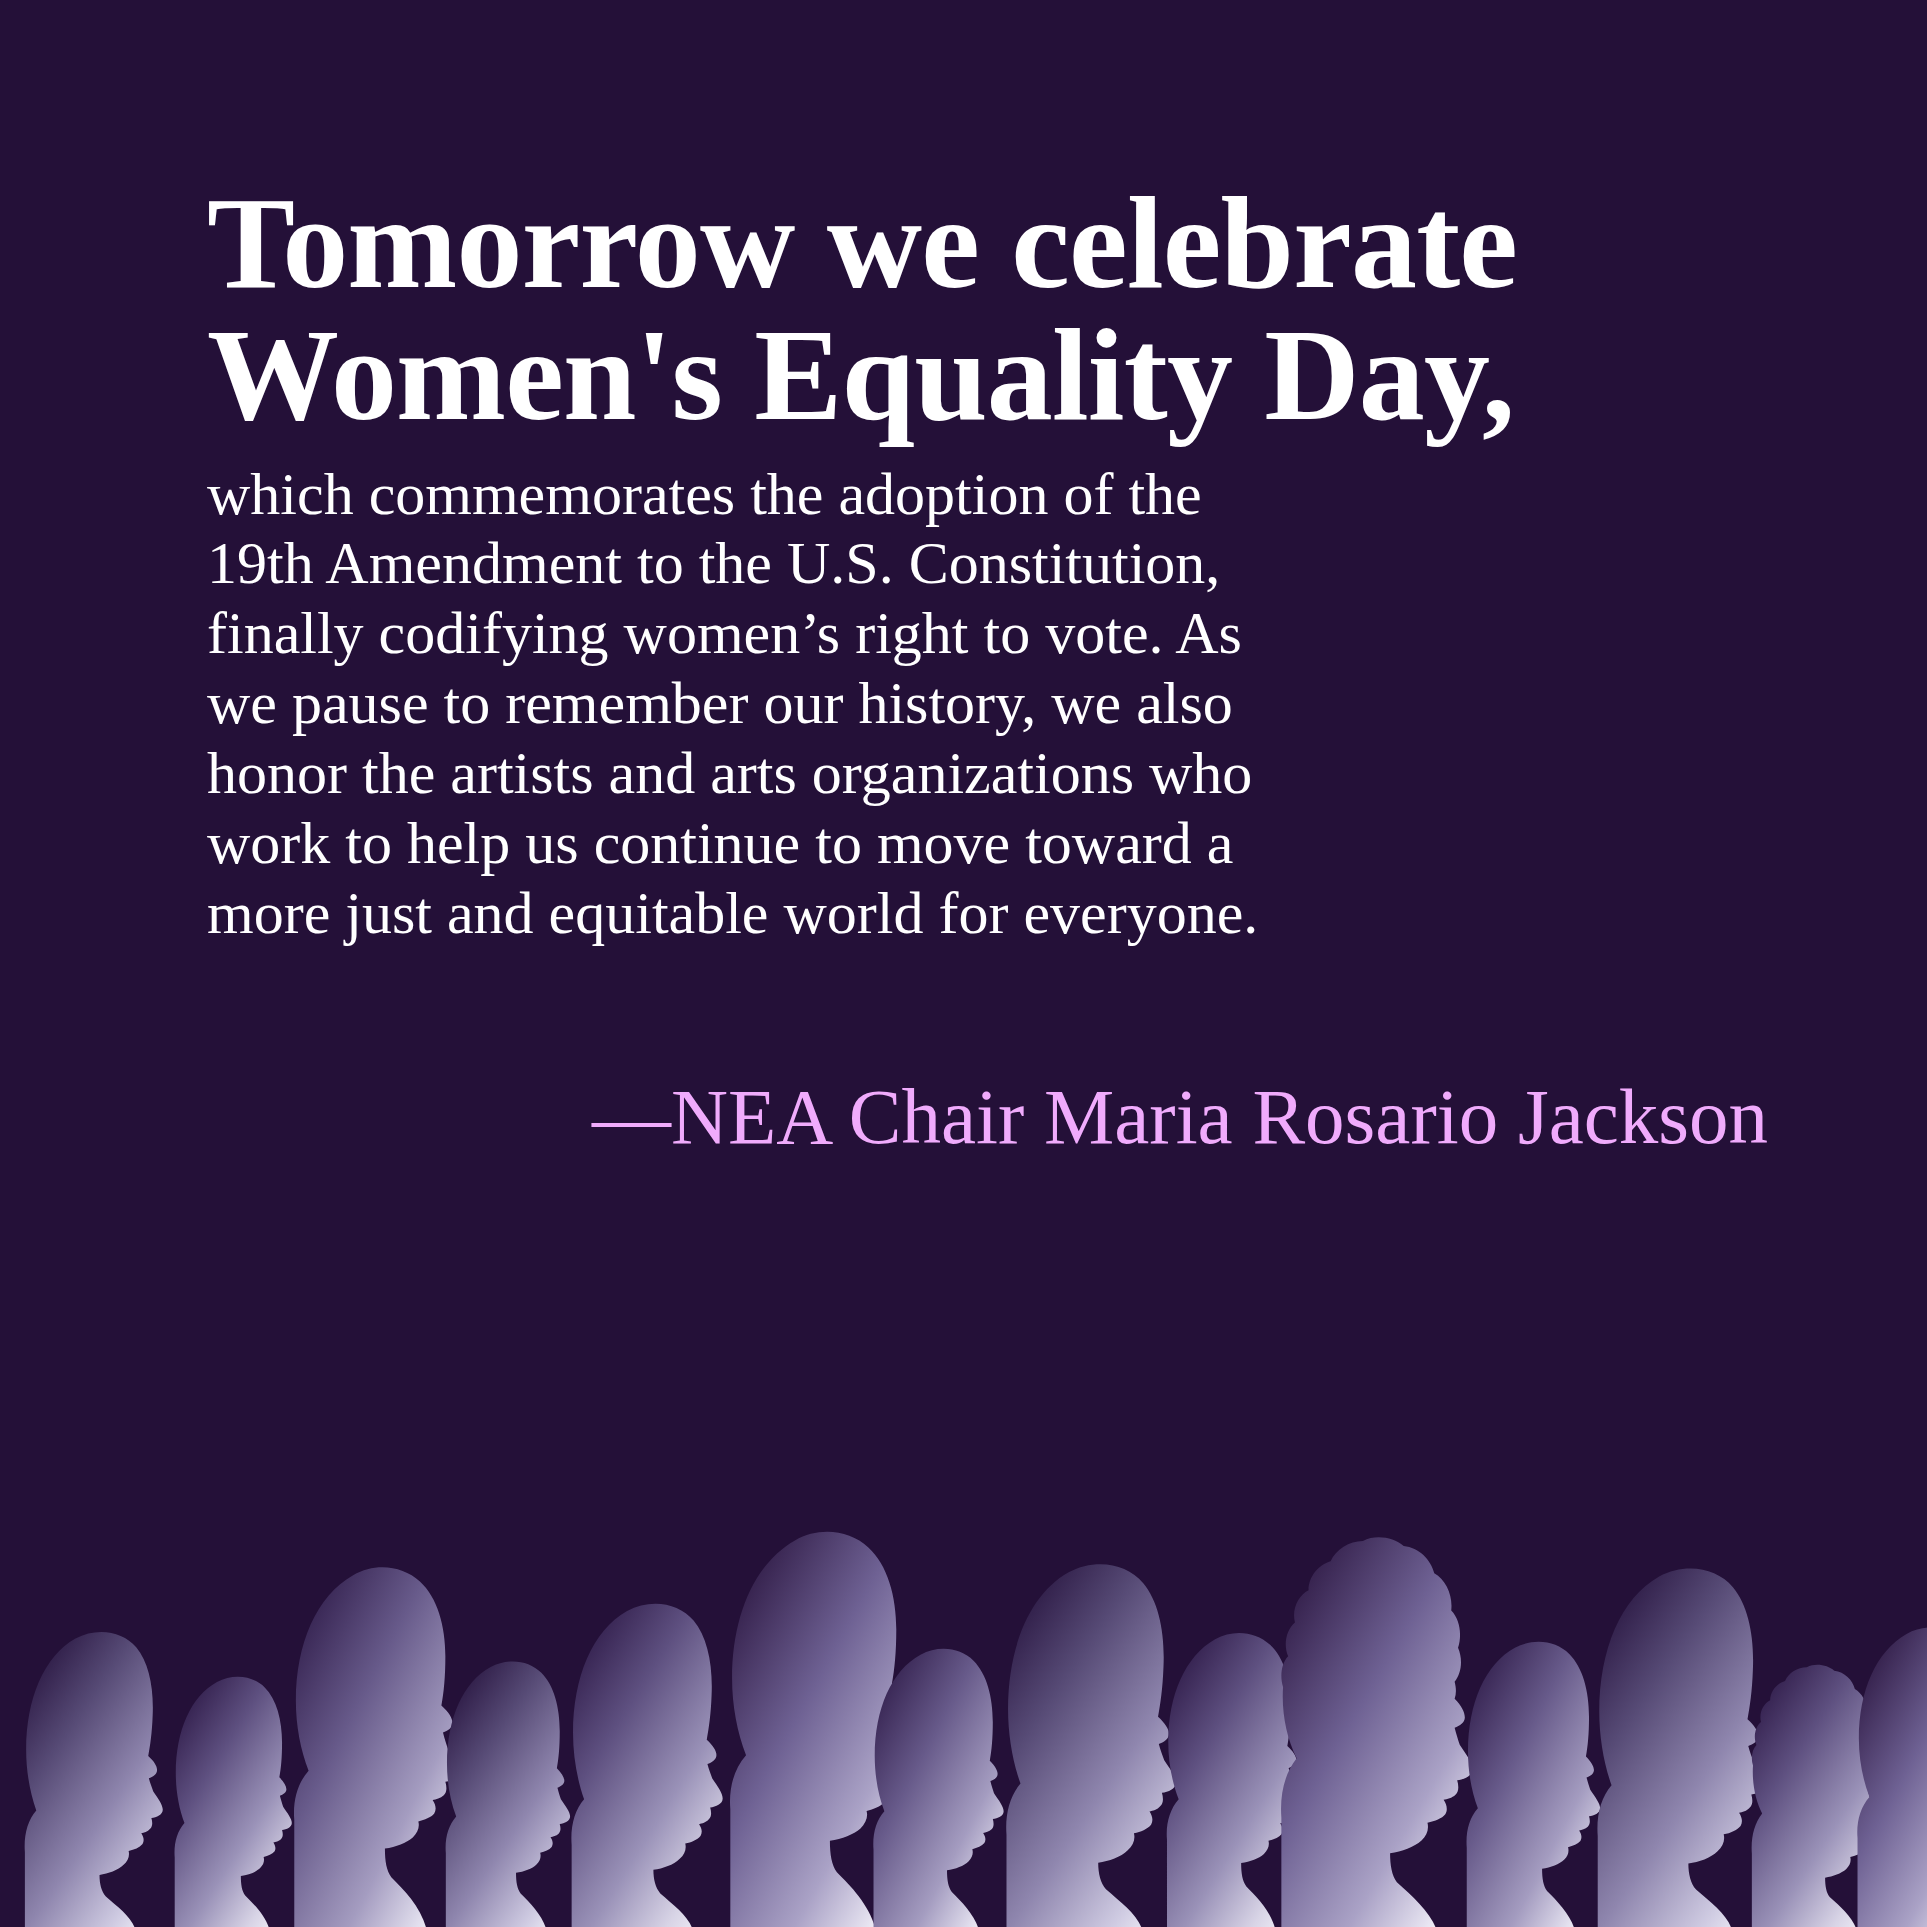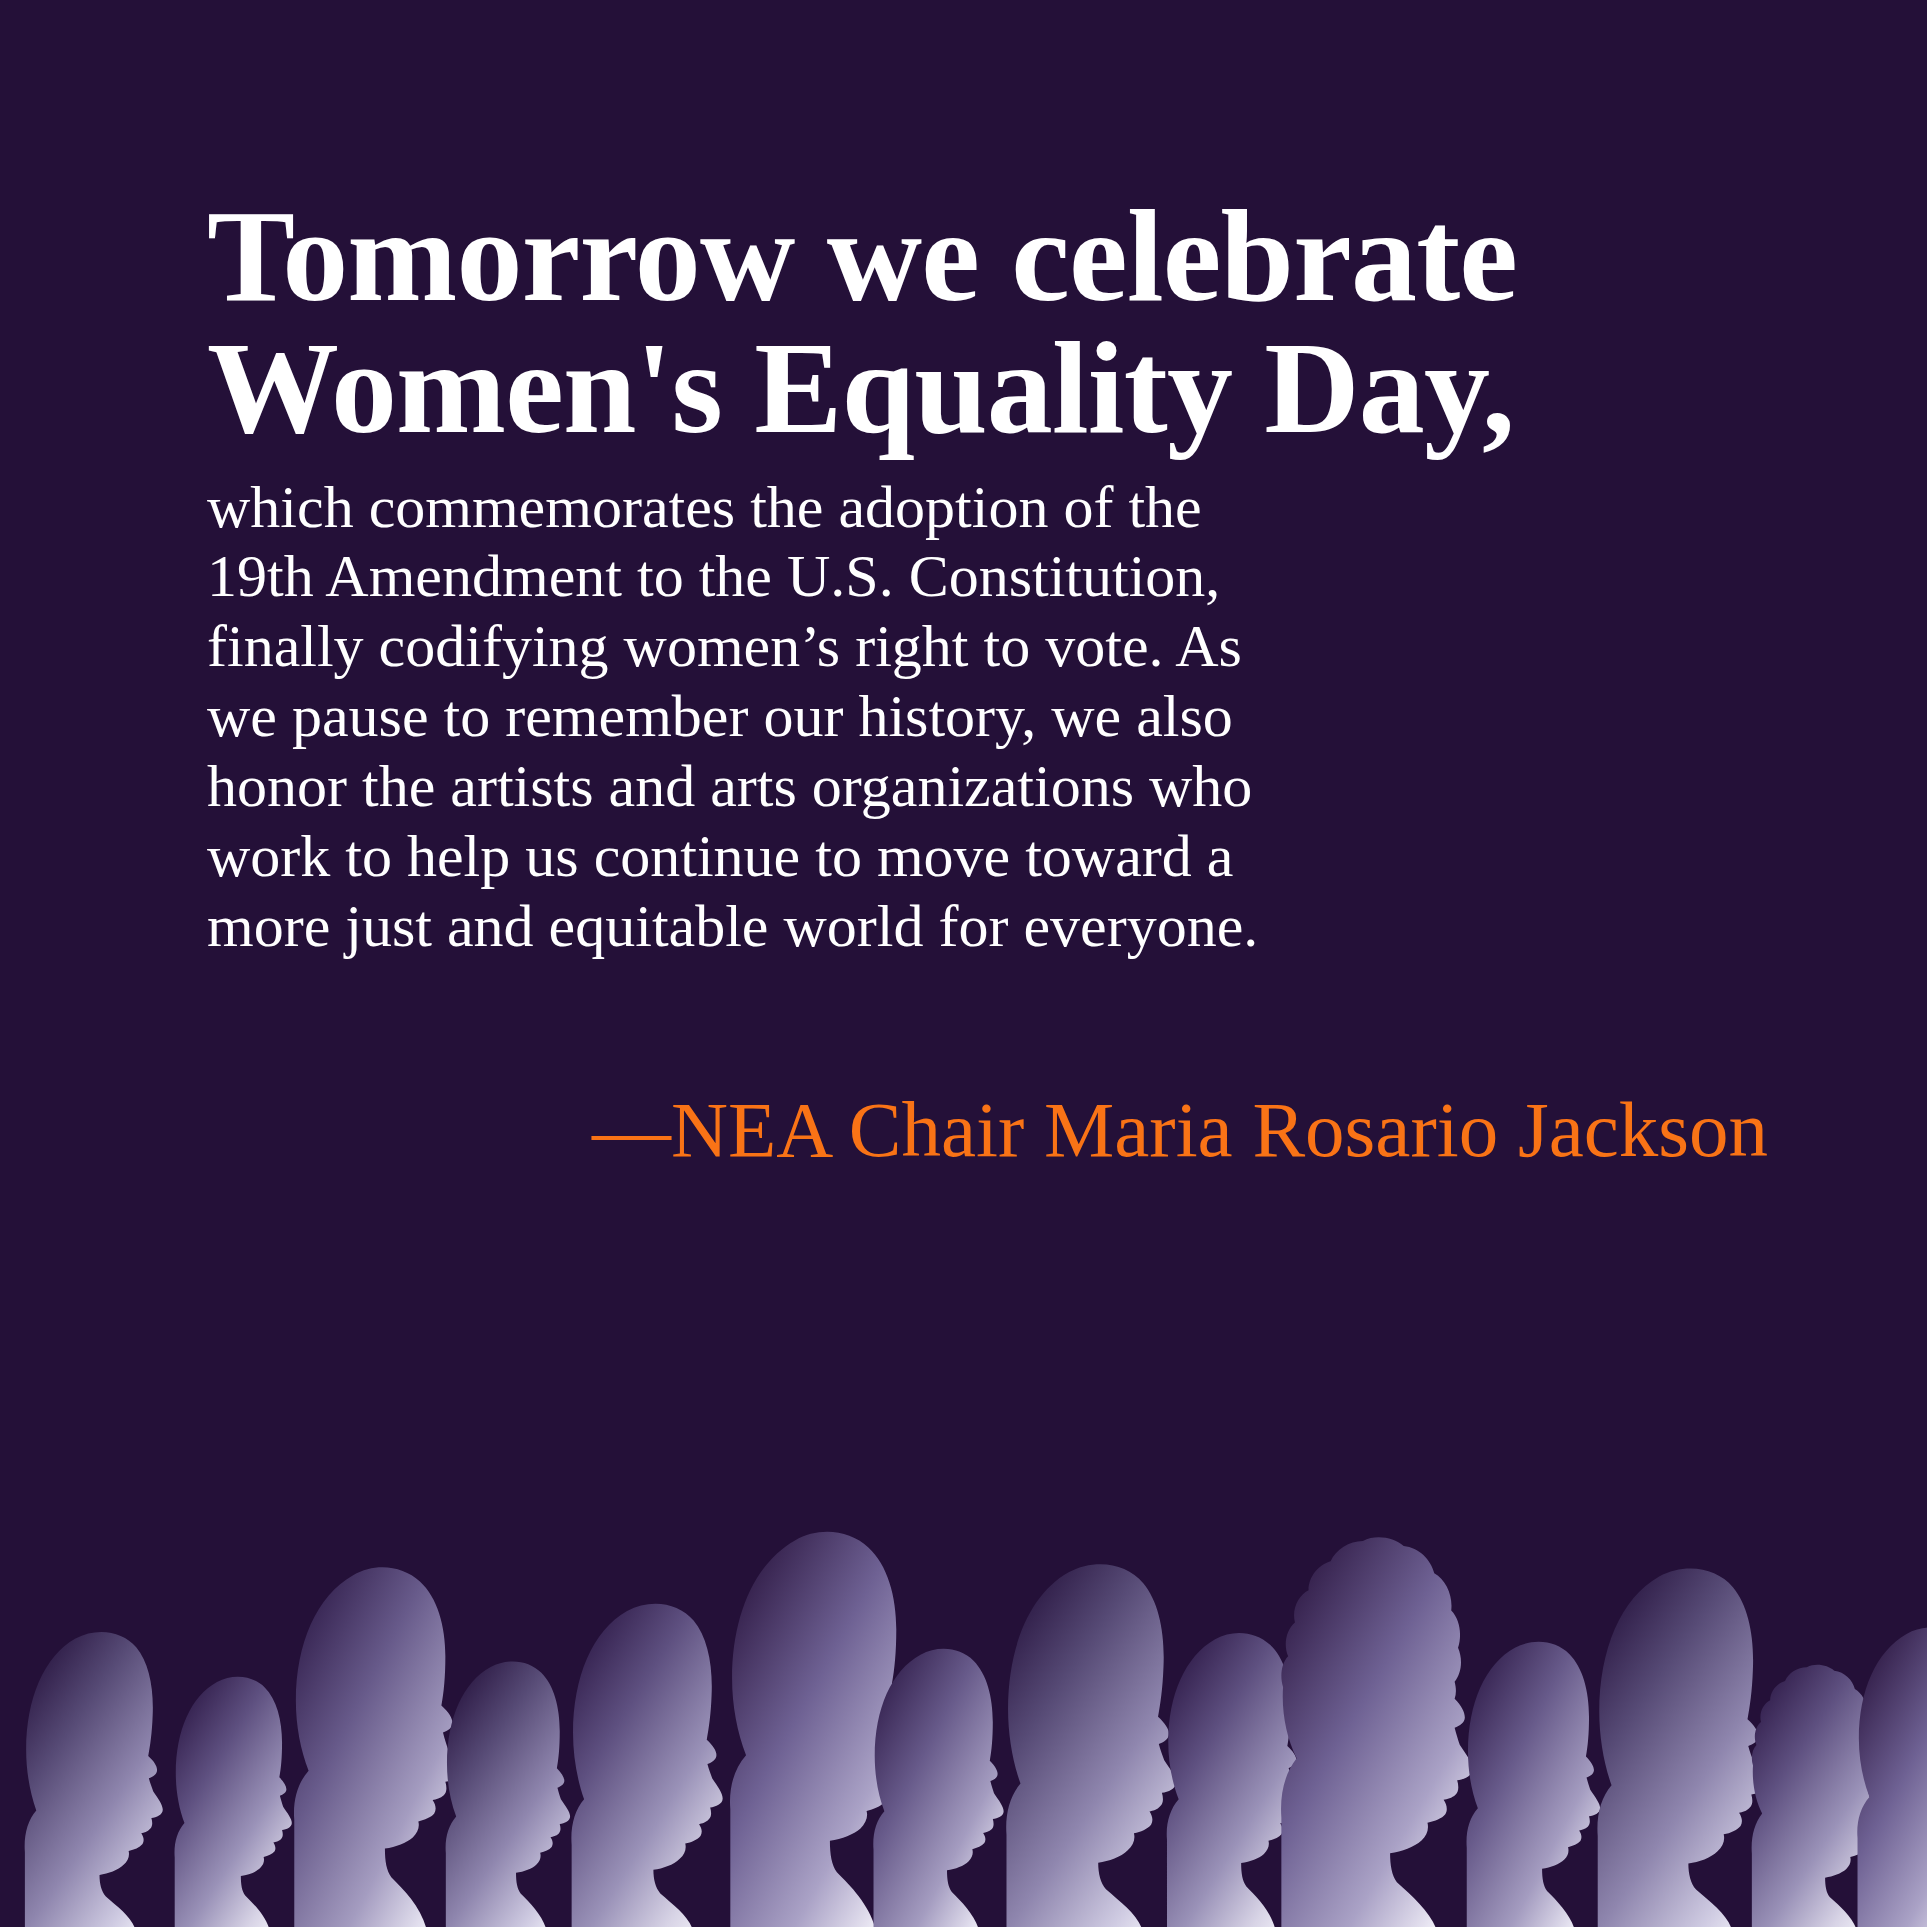--- a/index.html
+++ b/index.html
@@ -19,21 +19,21 @@
     width: 1928px;
     height: 1928px;
     background: #241038;
     overflow: hidden;
   }
 
   
   #text-block {
     position: absolute;
     left: 207px;
-    top: 190px;
+    top: 177px;
     width: 1653px;
     z-index: 5;
   }
 
   #headline {
     color: #ffffff;
     font-family: "Liberation Serif", "DejaVu Serif", serif;
     font-weight: 700;
     font-size: 132px;
     line-height: 1.0;
@@ -47,21 +47,21 @@
     font-family: "Liberation Serif", "DejaVu Serif", serif;
     font-weight: 400;
     font-size: 60px;
     line-height: 1.165;
     letter-spacing: 0px;
     margin: 18.6px 0 0 0;
     white-space: pre-line;
   }
 
   #attribution {
-    color: #f97316;
+    color: #f0abfc;
     font-family: "Liberation Serif", "DejaVu Serif", serif;
     font-weight: 400;
     font-size: 79px;
     line-height: 1.1;
     margin: 125px 0 0 385px;
     white-space: nowrap;
   }
 
   
   #crowd {

